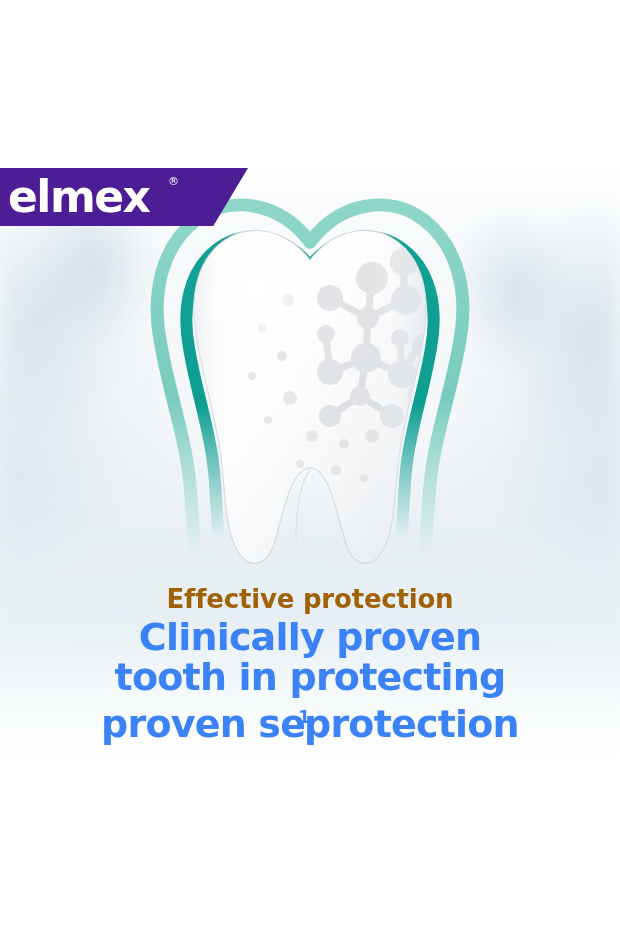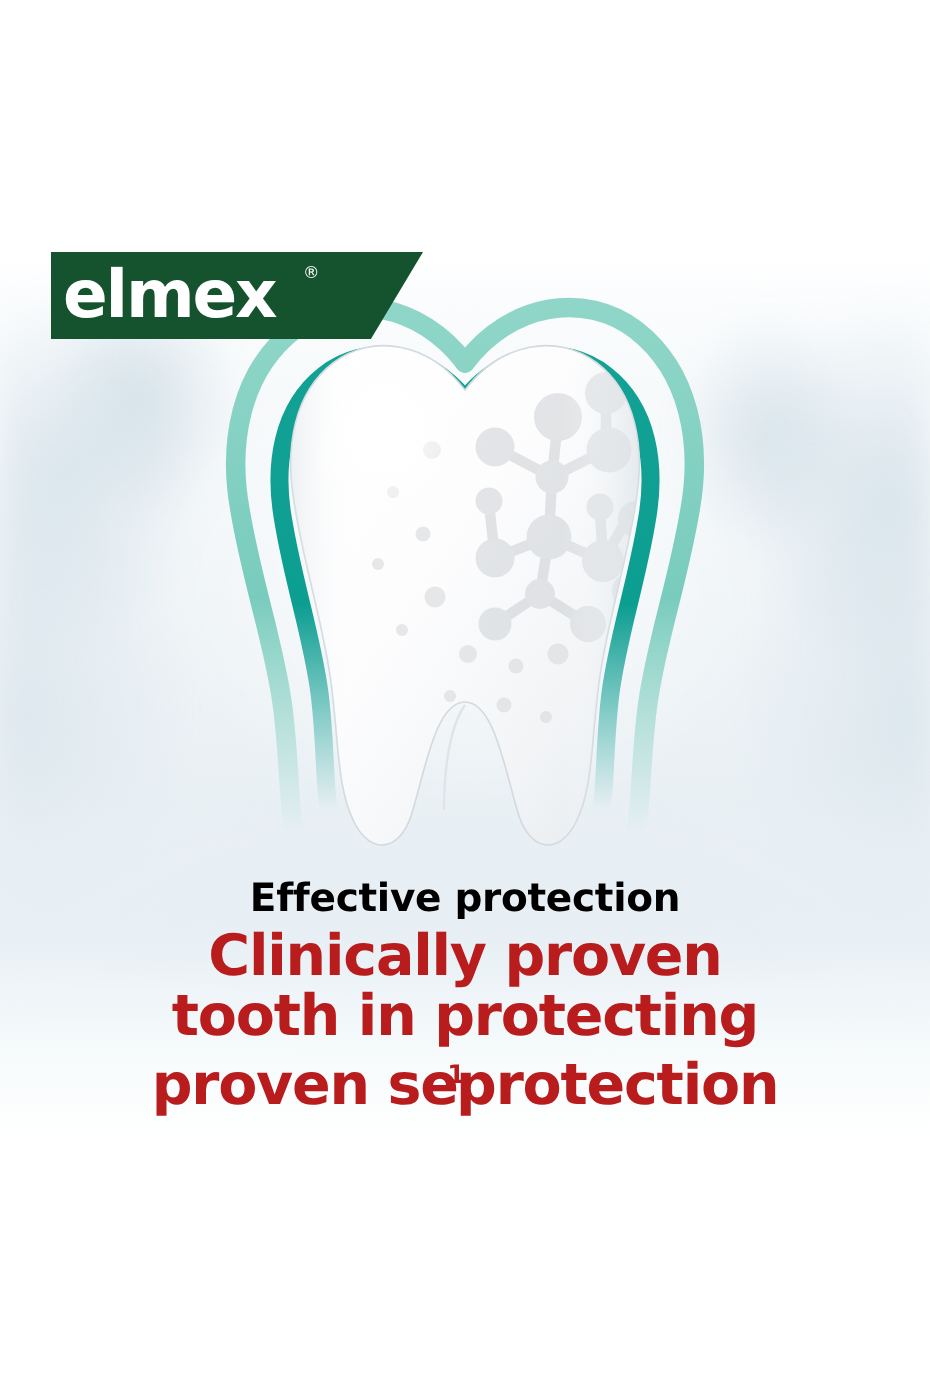--- a/index.html
+++ b/index.html
@@ -319,28 +319,28 @@
                    C 406 242, 418 206, 424 166
                    C 430 130, 424 94, 398 74
                    C 372 54, 334 60, 310 92 Z" fill="url(#enamelShade)"></path>
           <ellipse cx="272" cy="150" rx="62" ry="70" fill="url(#enamelHilite)"></ellipse>
 
           <path d="M310 302 C 300 316, 296 344, 296 372" fill="none" stroke="#dfe4e8" stroke-width="1.6"></path>
         </g>
       </svg>
     </div>
 
-    <div id="logo-banner" style="background: #14532d; margin-left: 34px;">
+    <div id="logo-banner" style="background: #4c1d95;">
       <span id="logo-wordmark">elmex</span>
       <span id="logo-reg">®</span>
     </div>
 
     <div id="copy">
-      <p id="eyebrow" style="color: #000000;">Effective protection</p>
-      <h1 id="headline" style="color: #b91c1c;">
+      <p id="eyebrow" style="color: #a16207;">Effective protection</p>
+      <h1 id="headline" style="color: #3b82f6;">
         <span class="hl-line">Clinically proven</span>
         <span class="hl-line">tooth in protecting</span>
         <span class="hl-line"><span>proven se</span><sup class="footnote-mark">1</sup><span>protection</span></span>
       </h1>
     </div>
 
   </div>
 </div>
 
 </body></html>

